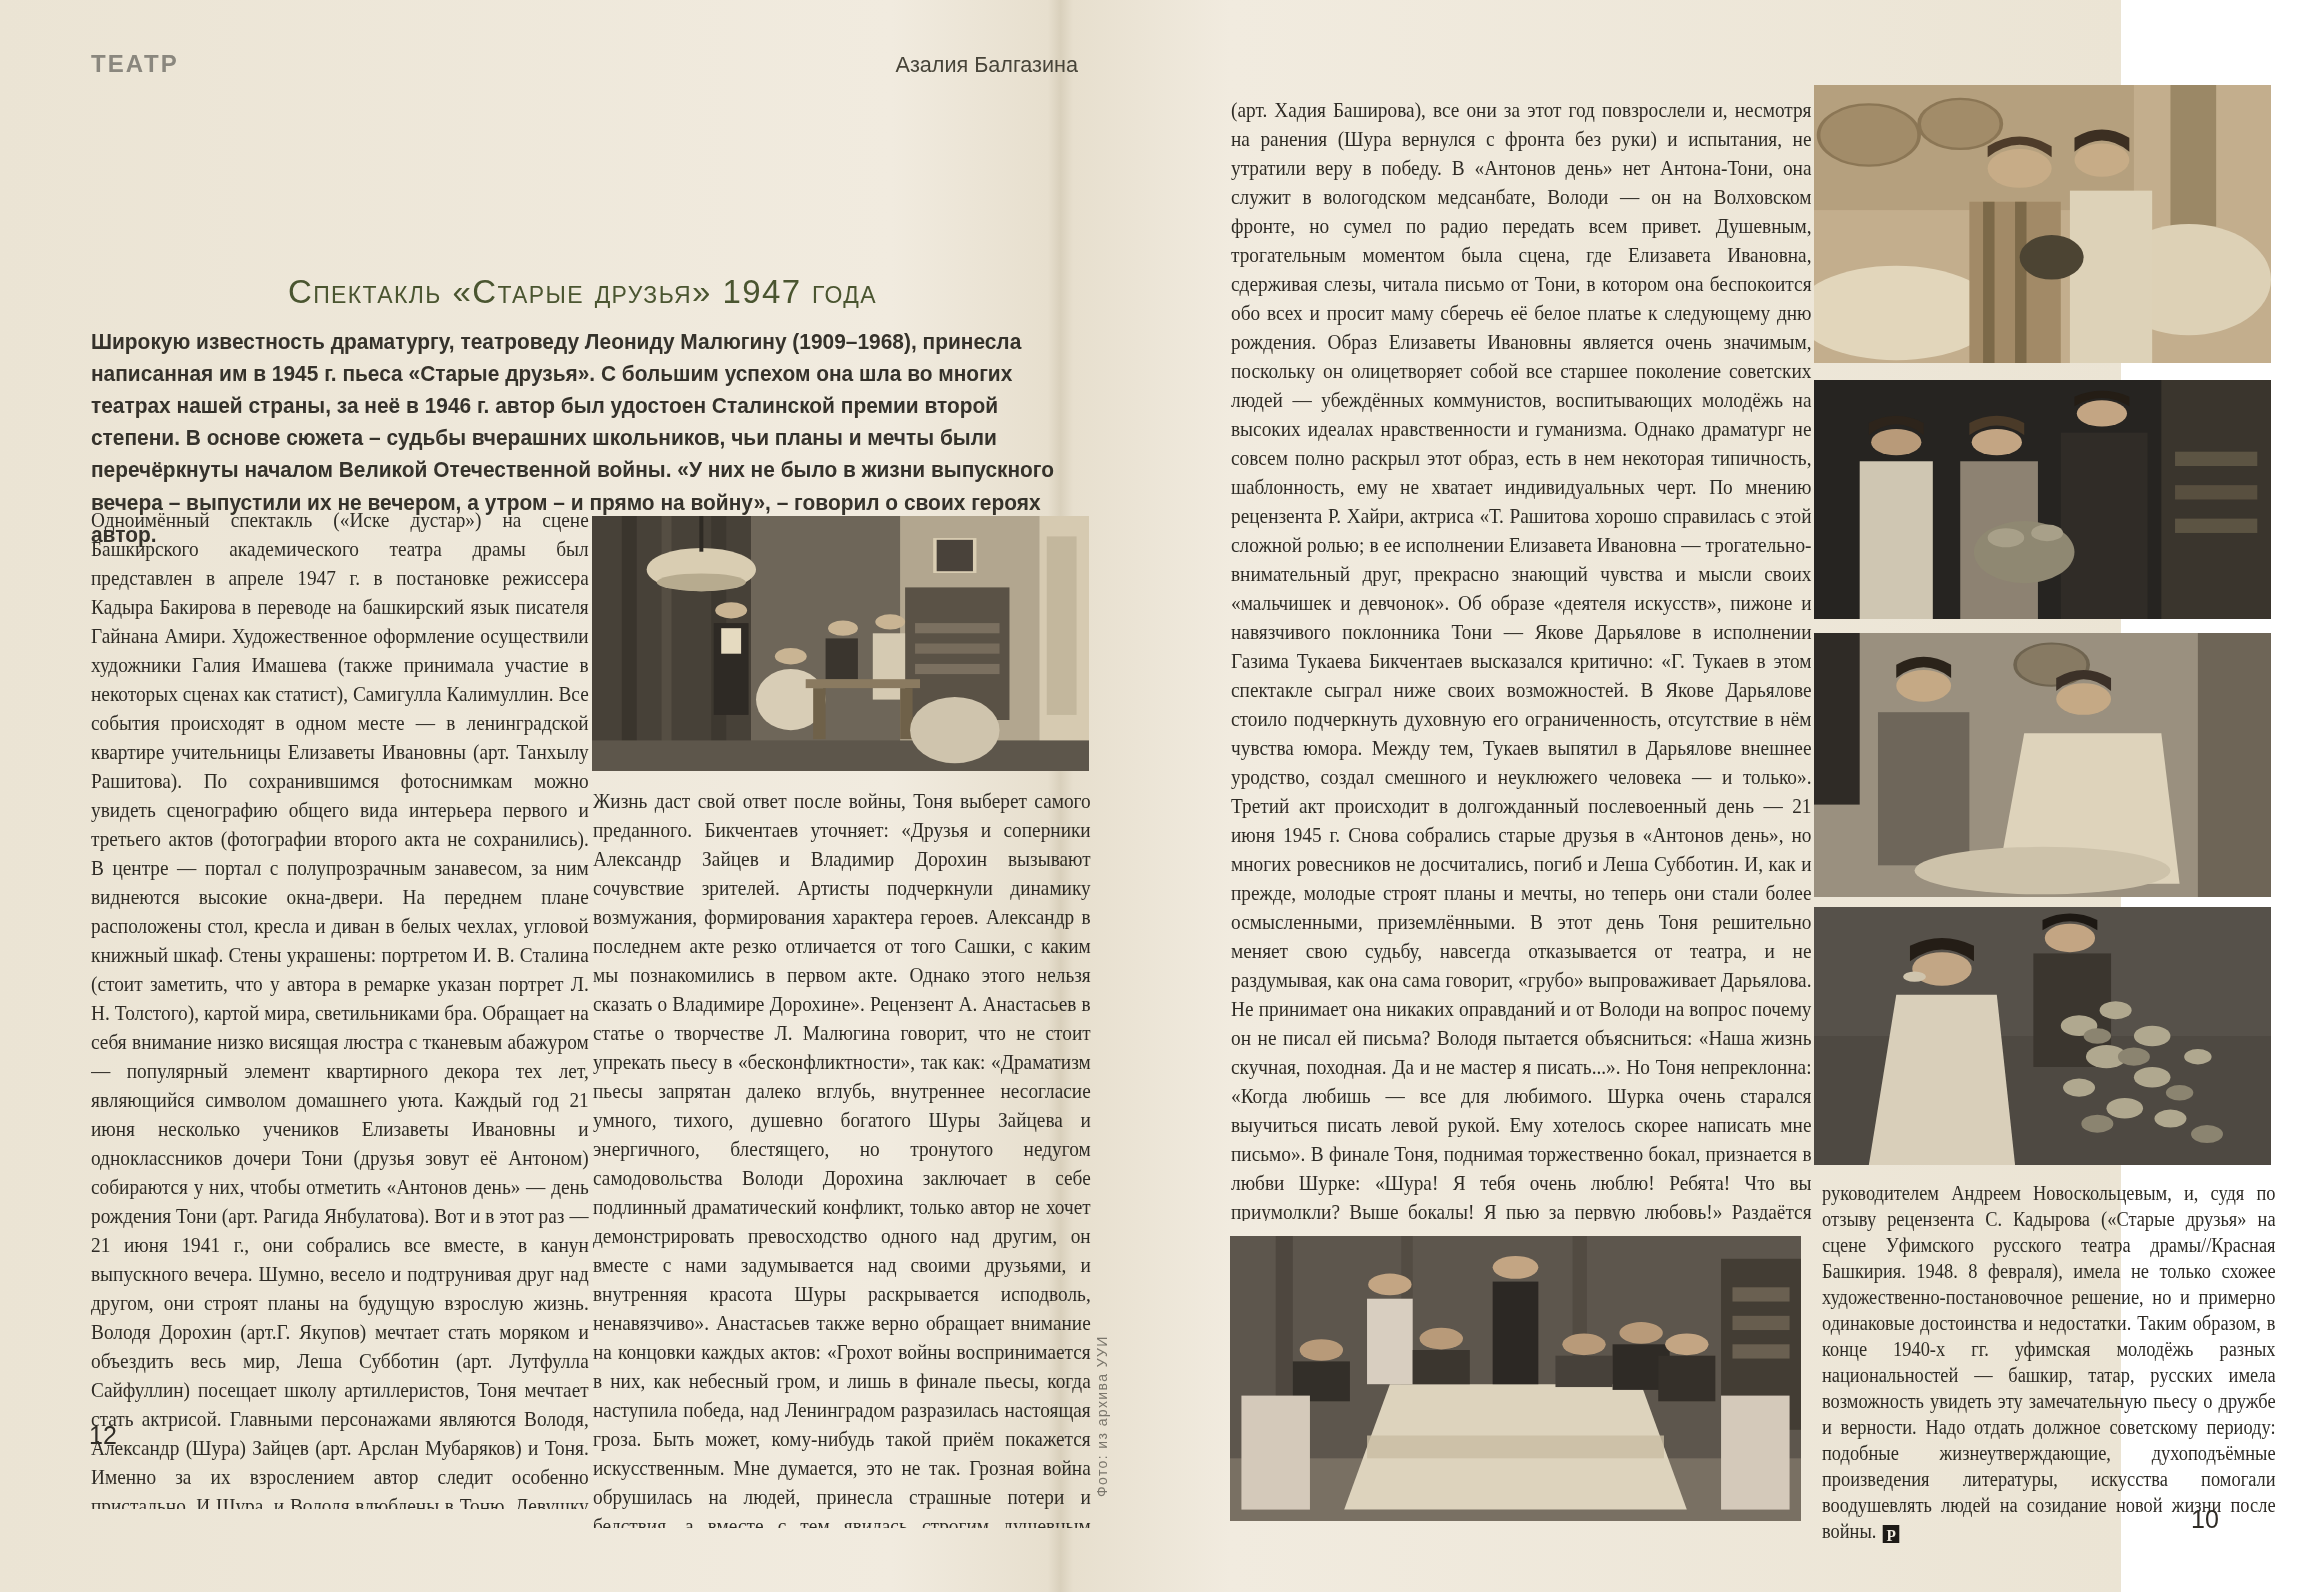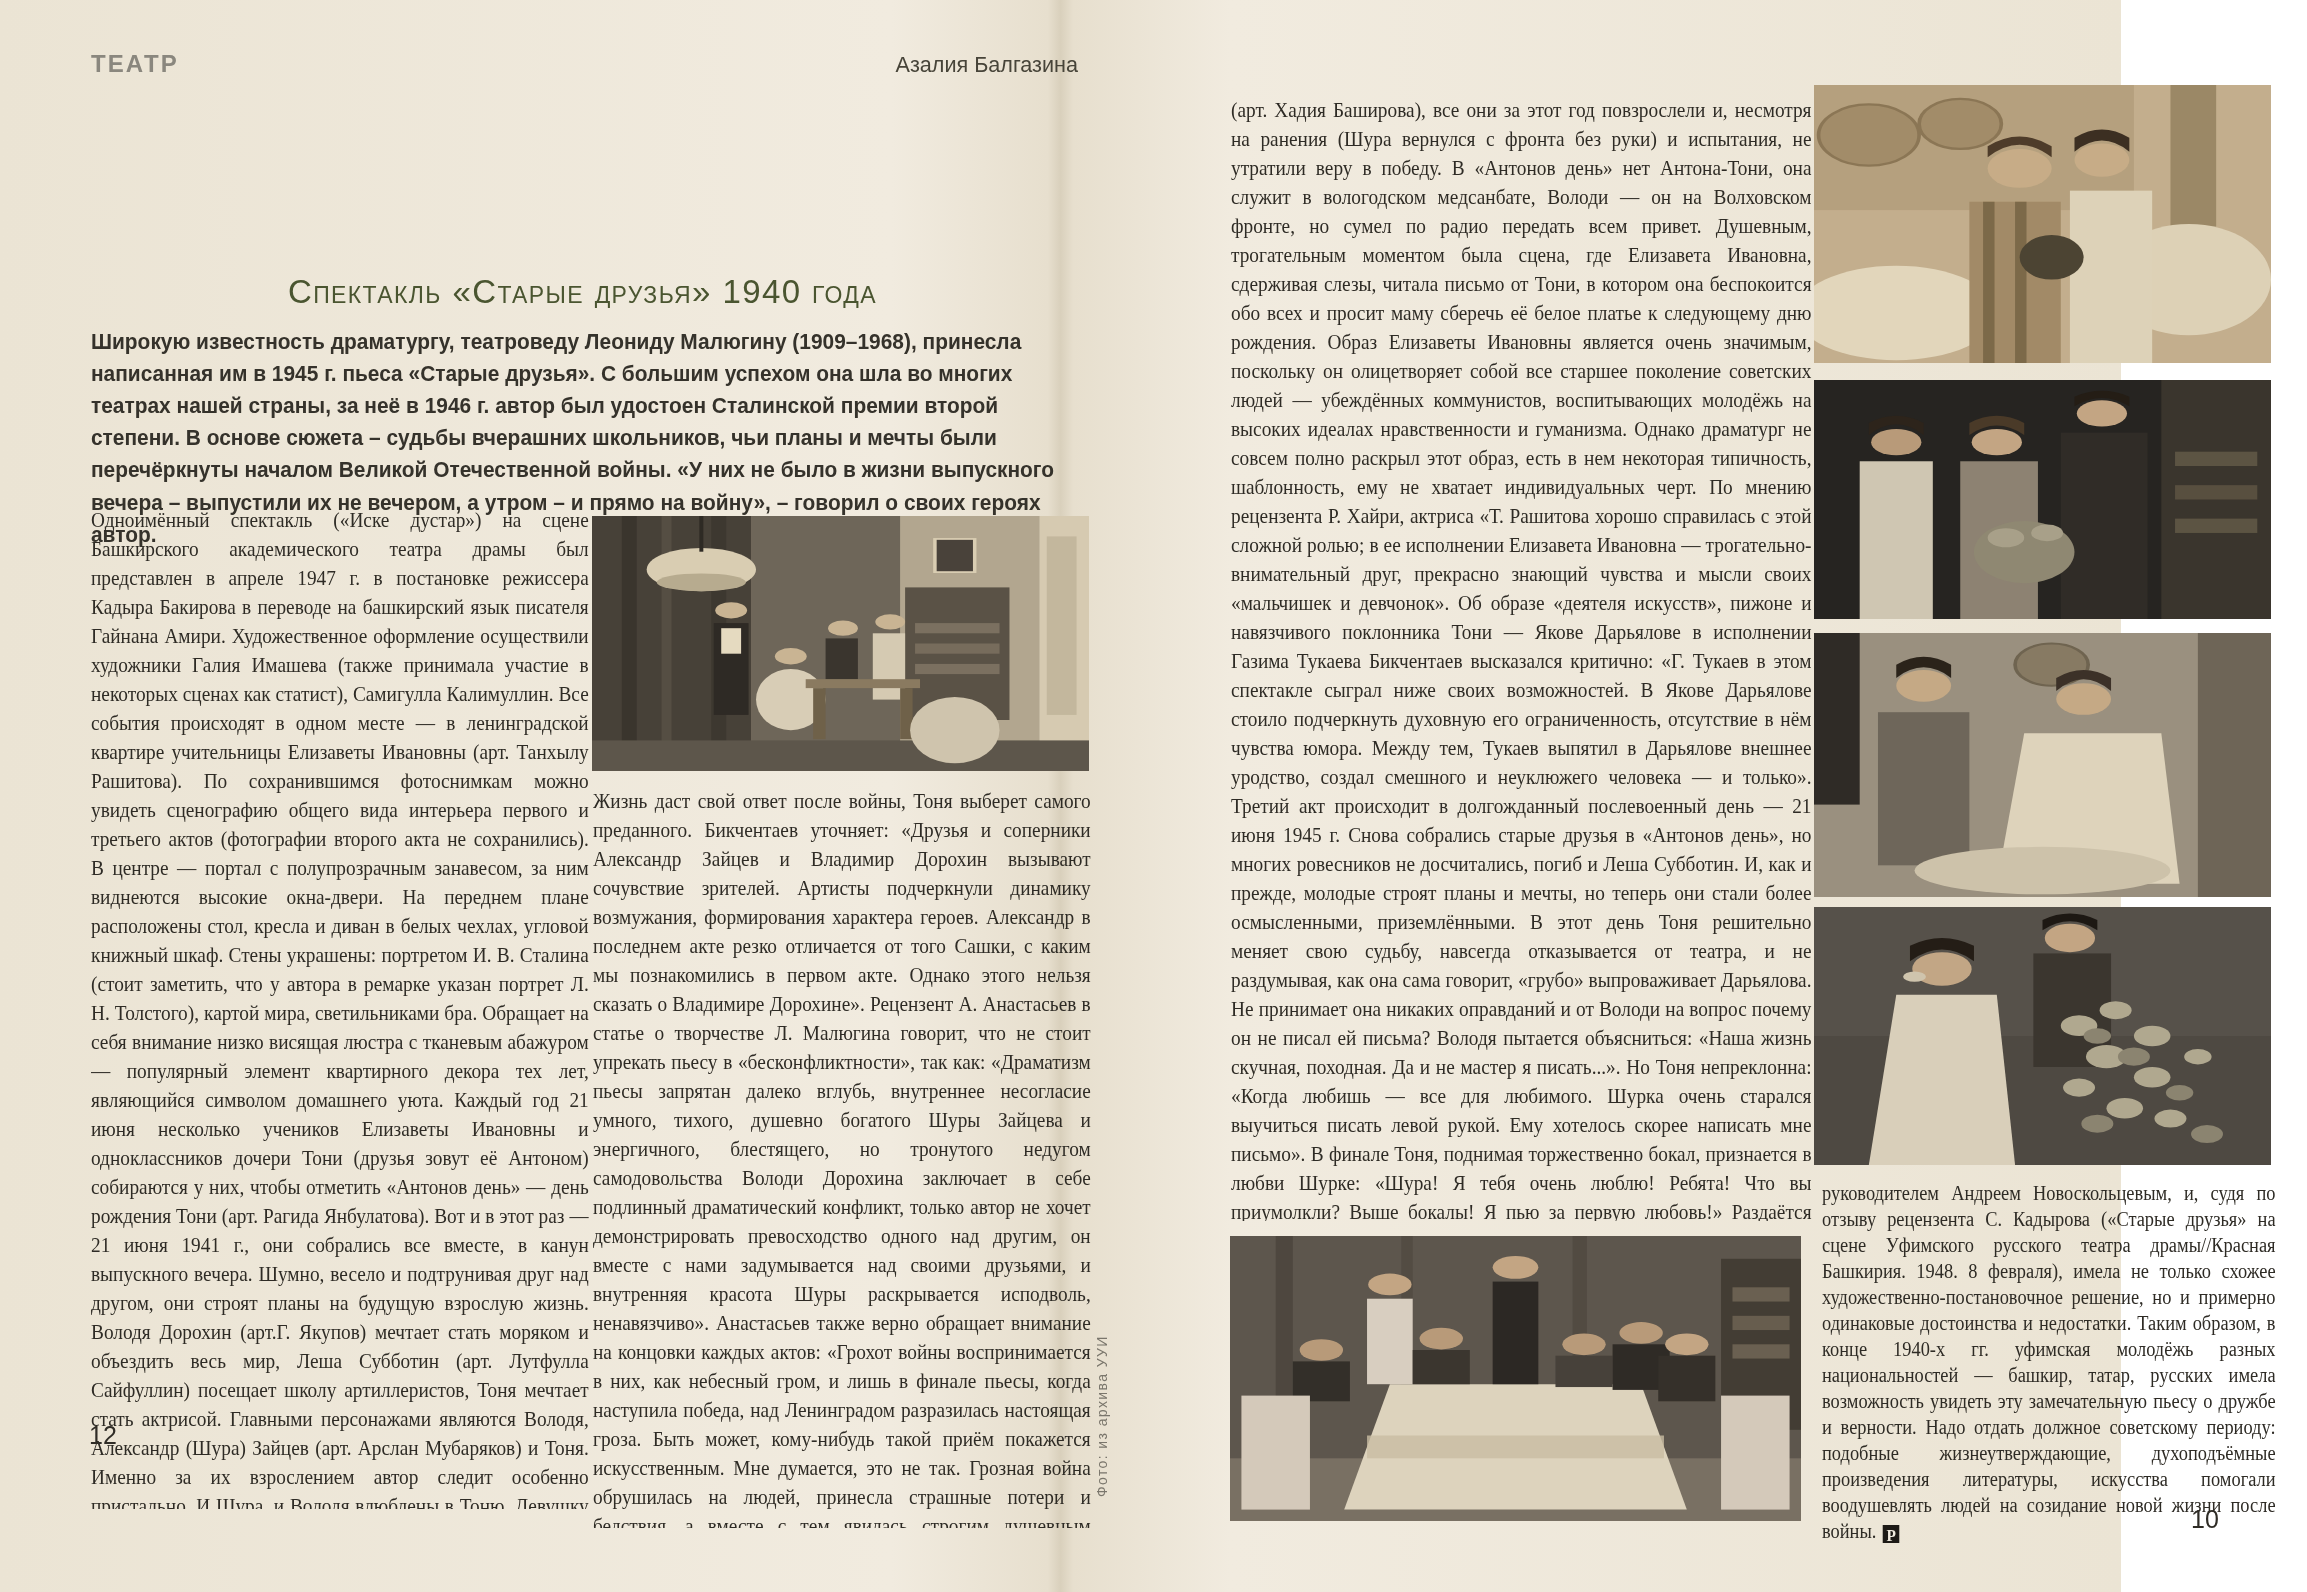--- a/index.html
+++ b/index.html
@@ -36,21 +36,21 @@
 </head>
 <body>
 
 <div id="spread">
 
   <div class="abs kicker" style="left:91px;top:50px;">ТЕАТР</div>
 
   <div class="abs author" style="left:733px;top:52px;width:345px;">Азалия Балгазина</div>
 
 
-  <div class="abs subtitle" style="left:80px;top:273px;width:1005px;">Спектакль «Старые друзья» 1940 года</div>
+  <div class="abs subtitle" style="left:80px;top:273px;width:1005px;">Спектакль «Старые друзья» 1947 года</div>
 
   <div class="abs lead" style="left:91px;top:326px;width:1050px;height:174px;">Широкую известность драматургу, театроведу Леониду Малюгину (1909–1968), принесла написанная им в 1945 г. пьеса «Старые друзья». С большим успехом она шла во многих театрах нашей страны, за неё в 1946 г. автор был удостоен Сталинской премии второй степени. В основе сюжета – судьбы вчерашних школьников, чьи планы и мечты были перечёркнуты началом Великой Отечественной войны. «У них не было в жизни выпускного вечера – выпустили их не вечером, а утром – и прямо на войну», – говорил о своих героях автор.</div>
 
   <div class="abs bodycol" style="left:91px;top:506px;width:541px;height:1003px;">Одноимённый спектакль («Иске дустар») на сцене Башкирского академического театра драмы был представлен в апреле 1947 г. в постановке режиссера Кадыра Бакирова в переводе на башкирский язык писателя Гайнана Амири. Художественное оформление осуществили художники Галия Имашева (также принимала участие в некоторых сценах как статист), Самигулла Калимуллин. Все события происходят в одном месте — в ленинградской квартире учительницы Елизаветы Ивановны (арт. Танхылу Рашитова). По сохранившимся фотоснимкам можно увидеть сценографию общего вида интерьера первого и третьего актов (фотографии второго акта не сохранились). В центре — портал с полупрозрачным занавесом, за ним виднеются высокие окна-двери. На переднем плане расположены стол, кресла и диван в белых чехлах, угловой книжный шкаф. Стены украшены: портретом И. В. Сталина (стоит заметить, что у автора в ремарке указан портрет Л. Н. Толстого), картой мира, светильниками бра. Обращает на себя внимание низко висящая люстра с тканевым абажуром — популярный элемент квартирного декора тех лет, являющийся символом домашнего уюта. Каждый год 21 июня несколько учеников Елизаветы Ивановны и одноклассников дочери Тони (друзья зовут её Антоном) собираются у них, чтобы отметить «Антонов день» — день рождения Тони (арт. Рагида Янбулатова). Вот и в этот раз — 21 июня 1941 г., они собрались все вместе, в канун выпускного вечера. Шумно, весело и подтрунивая друг над другом, они строят планы на будущую взрослую жизнь. Володя Дорохин (арт.Г. Якупов) мечтает стать моряком и объездить весь мир, Леша Субботин (арт. Лутфулла Сайфуллин) посещает школу артиллеристов, Тоня мечтает стать актрисой. Главными персонажами являются Володя, Александр (Шура) Зайцев (арт. Арслан Мубаряков) и Тоня. Именно за их взрослением автор следит особенно пристально. И Шура, и Володя влюблены в Тоню. Девушку — любимицу всего класса прельщает внимание парней, но выбрать одного из них она не решается. «Мама, а можно любить двоих?», — спрашивает она у Елизаветы Ивановны и сама же отвечает на вопрос: «Это значит не любить никого». Писатель Анвер Бикчентаев в рецензии на постановку («Спектакль о современниках»//Красная Башкирия. 1947. 27 апреля) пишет, что актриса Янбулатова создала интересный и привлекательный образ, но ей «следовало в первом акте больше подчеркнуть наивность, простоту Тони в её отношениях к окружающим, что помогло бы ярче раскрыть дальнейший её рост».</div>
 
   <div class="photo" style="left:592px;top:516px;width:497px;height:255px;">
     <svg viewBox="0 0 100 100" preserveAspectRatio="none">
       <rect x="0" y="0" width="100" height="100" fill="#8a8174"></rect>
       <rect x="0" y="0" width="32" height="100" fill="#474138"></rect>
       <rect x="6" y="0" width="3" height="100" fill="#3a352d"></rect>

